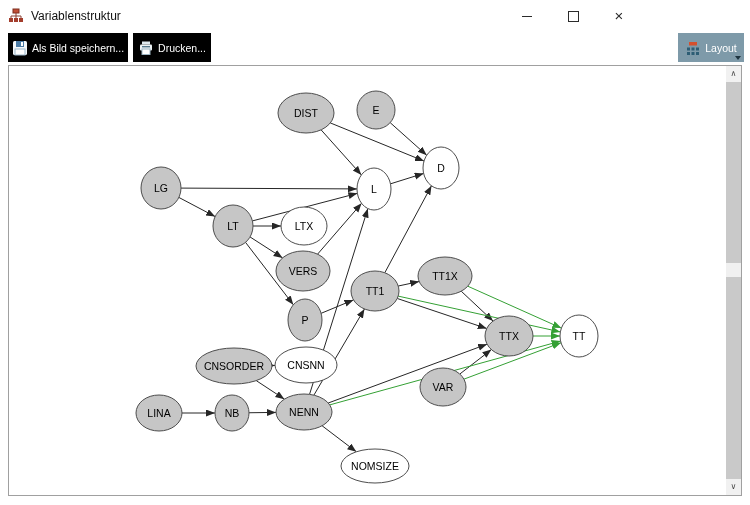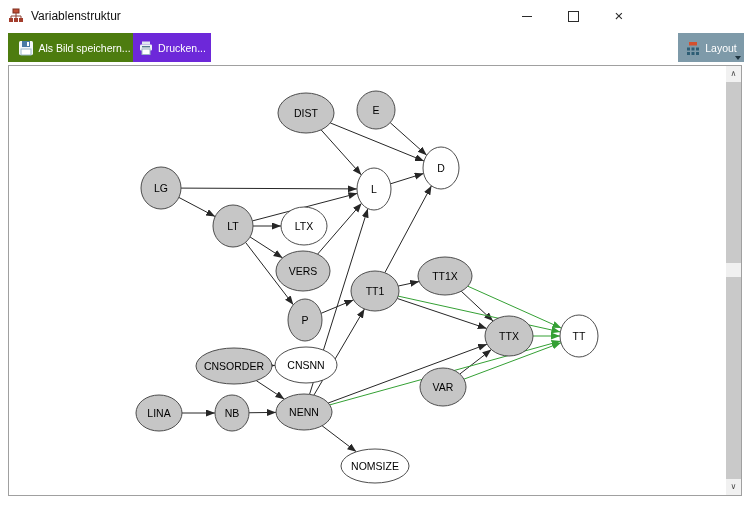--- a/index.html
+++ b/index.html
@@ -14,22 +14,22 @@
   .title-text{position:absolute;left:31px;top:9px;font-size:12px;color:#101010;white-space:nowrap;}
   .win-btns{position:absolute;right:0;top:0;height:32px;display:flex;}
   .win-btn{width:46px;height:32px;display:flex;align-items:center;justify-content:center;cursor:default;}
   .glyph-min{width:10px;height:1px;background:#2b2b2b;}
   .glyph-max{width:9px;height:9px;border:1px solid #2b2b2b;background:transparent;}
   .glyph-close{font-size:15px;color:#2b2b2b;line-height:15px;margin-top:-2px;}
   
   .tb-btn{position:absolute;top:33px;height:29px;display:flex;align-items:center;
     gap:4px;padding:0 5px;box-sizing:border-box;color:#ffffff;font-size:10.5px;
     white-space:nowrap;justify-content:center;}
-  .btn-save{left:8px;width:133px;background:#4d7c0f;}
-  .btn-print{left:133px;width:78px;background:#6d28d9;}
+  .btn-save{left:8px;width:120px;background:#000000;}
+  .btn-print{left:133px;width:78px;background:#000000;}
   .btn-layout{left:678px;width:66px;background:#7e9aa9;}
   .dd-arrow{position:absolute;right:3px;bottom:2px;width:0;height:0;
     border-left:3px solid transparent;border-right:3px solid transparent;
     border-top:4px solid #1d3440;}
   
   .canvas{position:absolute;left:8px;top:65px;width:734px;height:431px;
     background:#ffffff;border:1px solid #a0a0a0;box-sizing:border-box;}
   .graph-svg{position:absolute;left:0;top:0;}
   
   .vscroll{position:absolute;right:0;top:0;bottom:0;width:15px;background:#c9c9c9;

